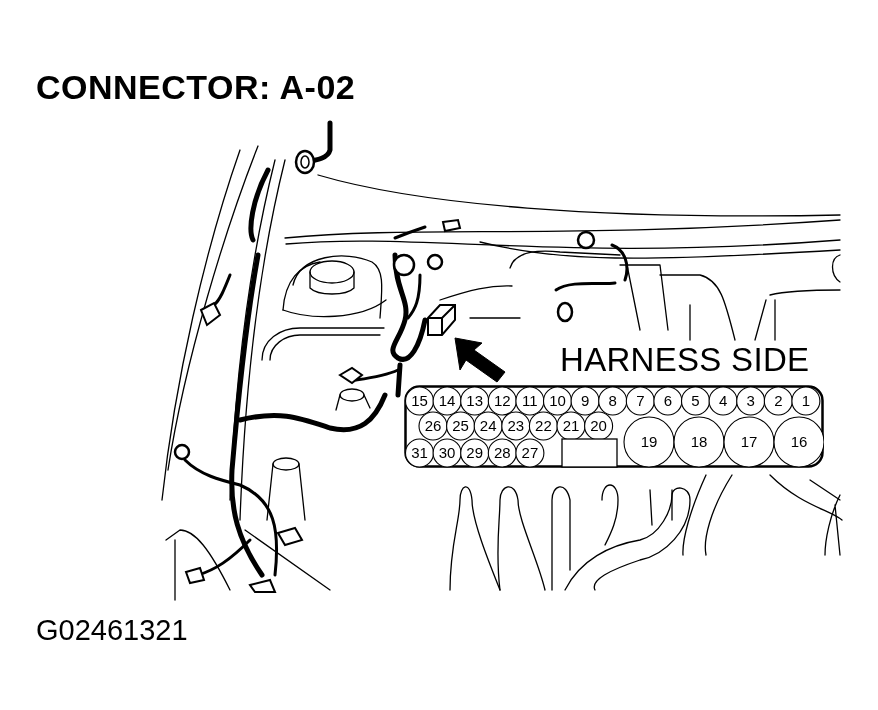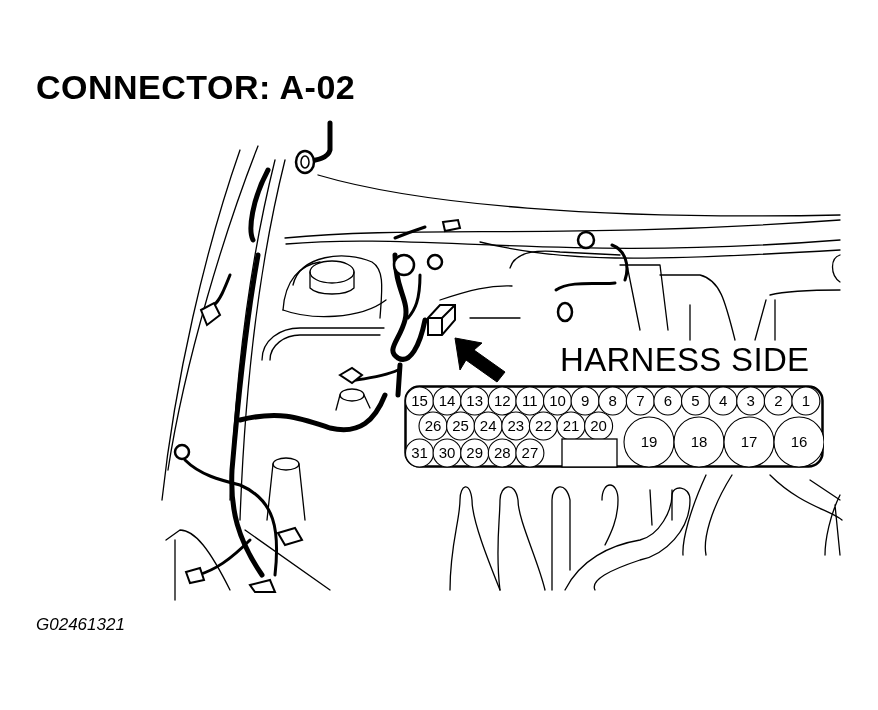--- a/index.html
+++ b/index.html
@@ -1,18 +1,18 @@
 <!DOCTYPE html>
 <html><head>
 <meta charset="utf-8">
 <style>
   html, body { margin: 0; padding: 0; background: #ffffff; }
   body { width: 878px; height: 710px; position: relative; overflow: hidden; font-family: "Liberation Sans", sans-serif; }
   .title { position: absolute; left: 36px; top: 70px; font-size: 34px; font-weight: bold; color: #000; letter-spacing: 0.5px; line-height: 1; }
-  .figure-id { position: absolute; left: 36px; top: 616px; font-size: 17px; color: #000; line-height: 1; font-style: italic; }
+  .figure-id { position: absolute; left: 36px; top: 616px; font-size: 29px; color: #000; line-height: 1; }
   .harness-label { position: absolute; left: 513px; top: 343px; font-size: 33px; color: #000; line-height: 1; letter-spacing: 0.3px; margin-left: 47px; }
   svg.art { position: absolute; left: 0; top: 0; }
   .connector { position: absolute; left: 404px; top: 385px; width: 420px; height: 84px; }
   .pin-label { font-family: "Liberation Sans", sans-serif; fill: #000; }
 </style>
 </head>
 <body>
 
 <div class="title">CONNECTOR: A-02</div>
 

